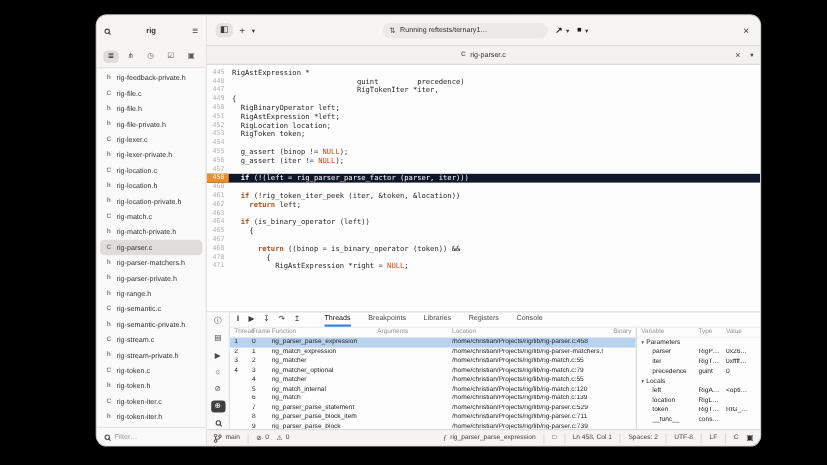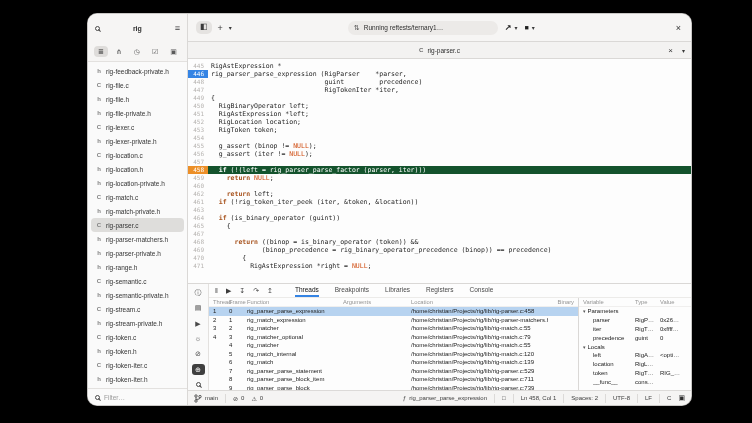--- a/index.html
+++ b/index.html
@@ -42,21 +42,21 @@
   .tab .kind{font-weight:bold;color:#6a6a6a;font-size:6px;}
   .tab-actions{position:absolute;right:6px;display:flex;gap:9px;align-items:center;color:#3a3a3a;}
   .tab-actions .x{font-size:8px;}
   .tab-actions .c{font-size:6px;}
 
   
   .editor{flex:1;background:#fdfdfd;overflow:hidden;padding-top:3px;font-family:"DejaVu Sans Mono",monospace;font-size:6.5px;line-height:8px;}
   .cl{display:flex;height:8px;white-space:pre;}
   .ln{width:20px;min-width:20px;text-align:right;padding-right:4px;color:#b6b3b0;font-size:6px;}
   .ln.bp{background:#3584e4;color:#fff;}
-  .cl.cur{background:#14532d;}
+  .cl.cur{background:#0f172a;}
   .cl.cur .ln{background:#ec8f27;color:#fff;}
   .cl.cur .code span{color:#fff;}
   .code{flex:1;padding-left:3px;overflow:hidden;}
   .code .p{color:#1f1f1f;}
   .code .k{color:#a8541f;font-weight:bold;}
   .code .c{color:#cf4a0e;}
 
   
   .bottom{height:107px;border-top:1px solid #dad8d6;display:flex;background:#fdfdfd;}
   .strip{width:21px;min-width:21px;border-right:1px solid #e3e1df;display:flex;flex-direction:column;align-items:center;padding-top:3px;gap:5px;background:#fafafa;}
@@ -240,43 +240,40 @@
         </div>
         <div class="tab-actions">
           <span class="x">×</span>
           <span class="c">▾</span>
         </div>
       </div>
 
       <div class="editor">
         <div>
             <div class="cl"><div class="ln">445</div><div class="code"><span class="p">RigAstExpression *</span></div></div>
-            <div class="cl"><div class="ln bp">446</div><div class="code"><span class="p">rig_parser_parse_expression (RigParser    *parser,</span></div></div>
             <div class="cl"><div class="ln">448</div><div class="code"><span class="p">                             guint         precedence)</span></div></div>
             <div class="cl"><div class="ln">447</div><div class="code"><span class="p">                             RigTokenIter *iter,</span></div></div>
             <div class="cl"><div class="ln">449</div><div class="code"><span class="p">{</span></div></div>
             <div class="cl"><div class="ln">450</div><div class="code"><span class="p">  RigBinaryOperator left;</span></div></div>
             <div class="cl"><div class="ln">451</div><div class="code"><span class="p">  RigAstExpression *left;</span></div></div>
             <div class="cl"><div class="ln">452</div><div class="code"><span class="p">  RigLocation location;</span></div></div>
             <div class="cl"><div class="ln">453</div><div class="code"><span class="p">  RigToken token;</span></div></div>
             <div class="cl"><div class="ln">454</div><div class="code"></div></div>
             <div class="cl"><div class="ln">455</div><div class="code"><span class="p">  g_assert (binop != </span><span class="c">NULL</span><span class="p">);</span></div></div>
             <div class="cl"><div class="ln">456</div><div class="code"><span class="p">  g_assert (iter != </span><span class="c">NULL</span><span class="p">);</span></div></div>
             <div class="cl"><div class="ln">457</div><div class="code"></div></div>
             <div class="cl cur"><div class="ln">458</div><div class="code"><span class="p">  </span><span class="k">if</span><span class="p"> (!(left = rig_parser_parse_factor (parser, iter)))</span></div></div>
-            <div class="cl"><div class="ln">459</div><div class="code"><span class="p">    </span><span class="k">return</span><span class="p"> </span><span class="c">NULL</span><span class="p">;</span></div></div>
             <div class="cl"><div class="ln">460</div><div class="code"></div></div>
+            <div class="cl"><div class="ln">461</div><div class="code"><span class="p">  </span><span class="k">if</span><span class="p"> (!rig_token_iter_peek (iter, &amp;token, &amp;location))</span></div></div>
             <div class="cl"><div class="ln">462</div><div class="code"><span class="p">    </span><span class="k">return</span><span class="p"> left;</span></div></div>
-            <div class="cl"><div class="ln">461</div><div class="code"><span class="p">  </span><span class="k">if</span><span class="p"> (!rig_token_iter_peek (iter, &amp;token, &amp;location))</span></div></div>
             <div class="cl"><div class="ln">463</div><div class="code"></div></div>
-            <div class="cl"><div class="ln">464</div><div class="code"><span class="p">  </span><span class="k">if</span><span class="p"> (is_binary_operator (guint))</span></div></div>
+            <div class="cl"><div class="ln">464</div><div class="code"><span class="p">  </span><span class="k">if</span><span class="p"> (is_binary_operator (left))</span></div></div>
             <div class="cl"><div class="ln">465</div><div class="code"><span class="p">    {</span></div></div>
             <div class="cl"><div class="ln">467</div><div class="code"></div></div>
             <div class="cl"><div class="ln">468</div><div class="code"><span class="p">      </span><span class="k">return</span><span class="p"> ((binop = is_binary_operator (token)) &amp;&amp;</span></div></div>
-            <div class="cl"><div class="ln">469</div><div class="code"><span class="p">             (binop_precedence = rig_binary_operator_precedence (binop)) == precedence)</span></div></div>
             <div class="cl"><div class="ln">470</div><div class="code"><span class="p">        {</span></div></div>
             <div class="cl"><div class="ln">471</div><div class="code"><span class="p">          RigAstExpression *right = </span><span class="c">NULL</span><span class="p">;</span></div></div>
           </div>
       </div>
 
       <div class="bottom">
         <div class="strip">
             <div class="si">ⓘ</div>
             <div class="si">▤</div>
             <div class="si">▶</div>

